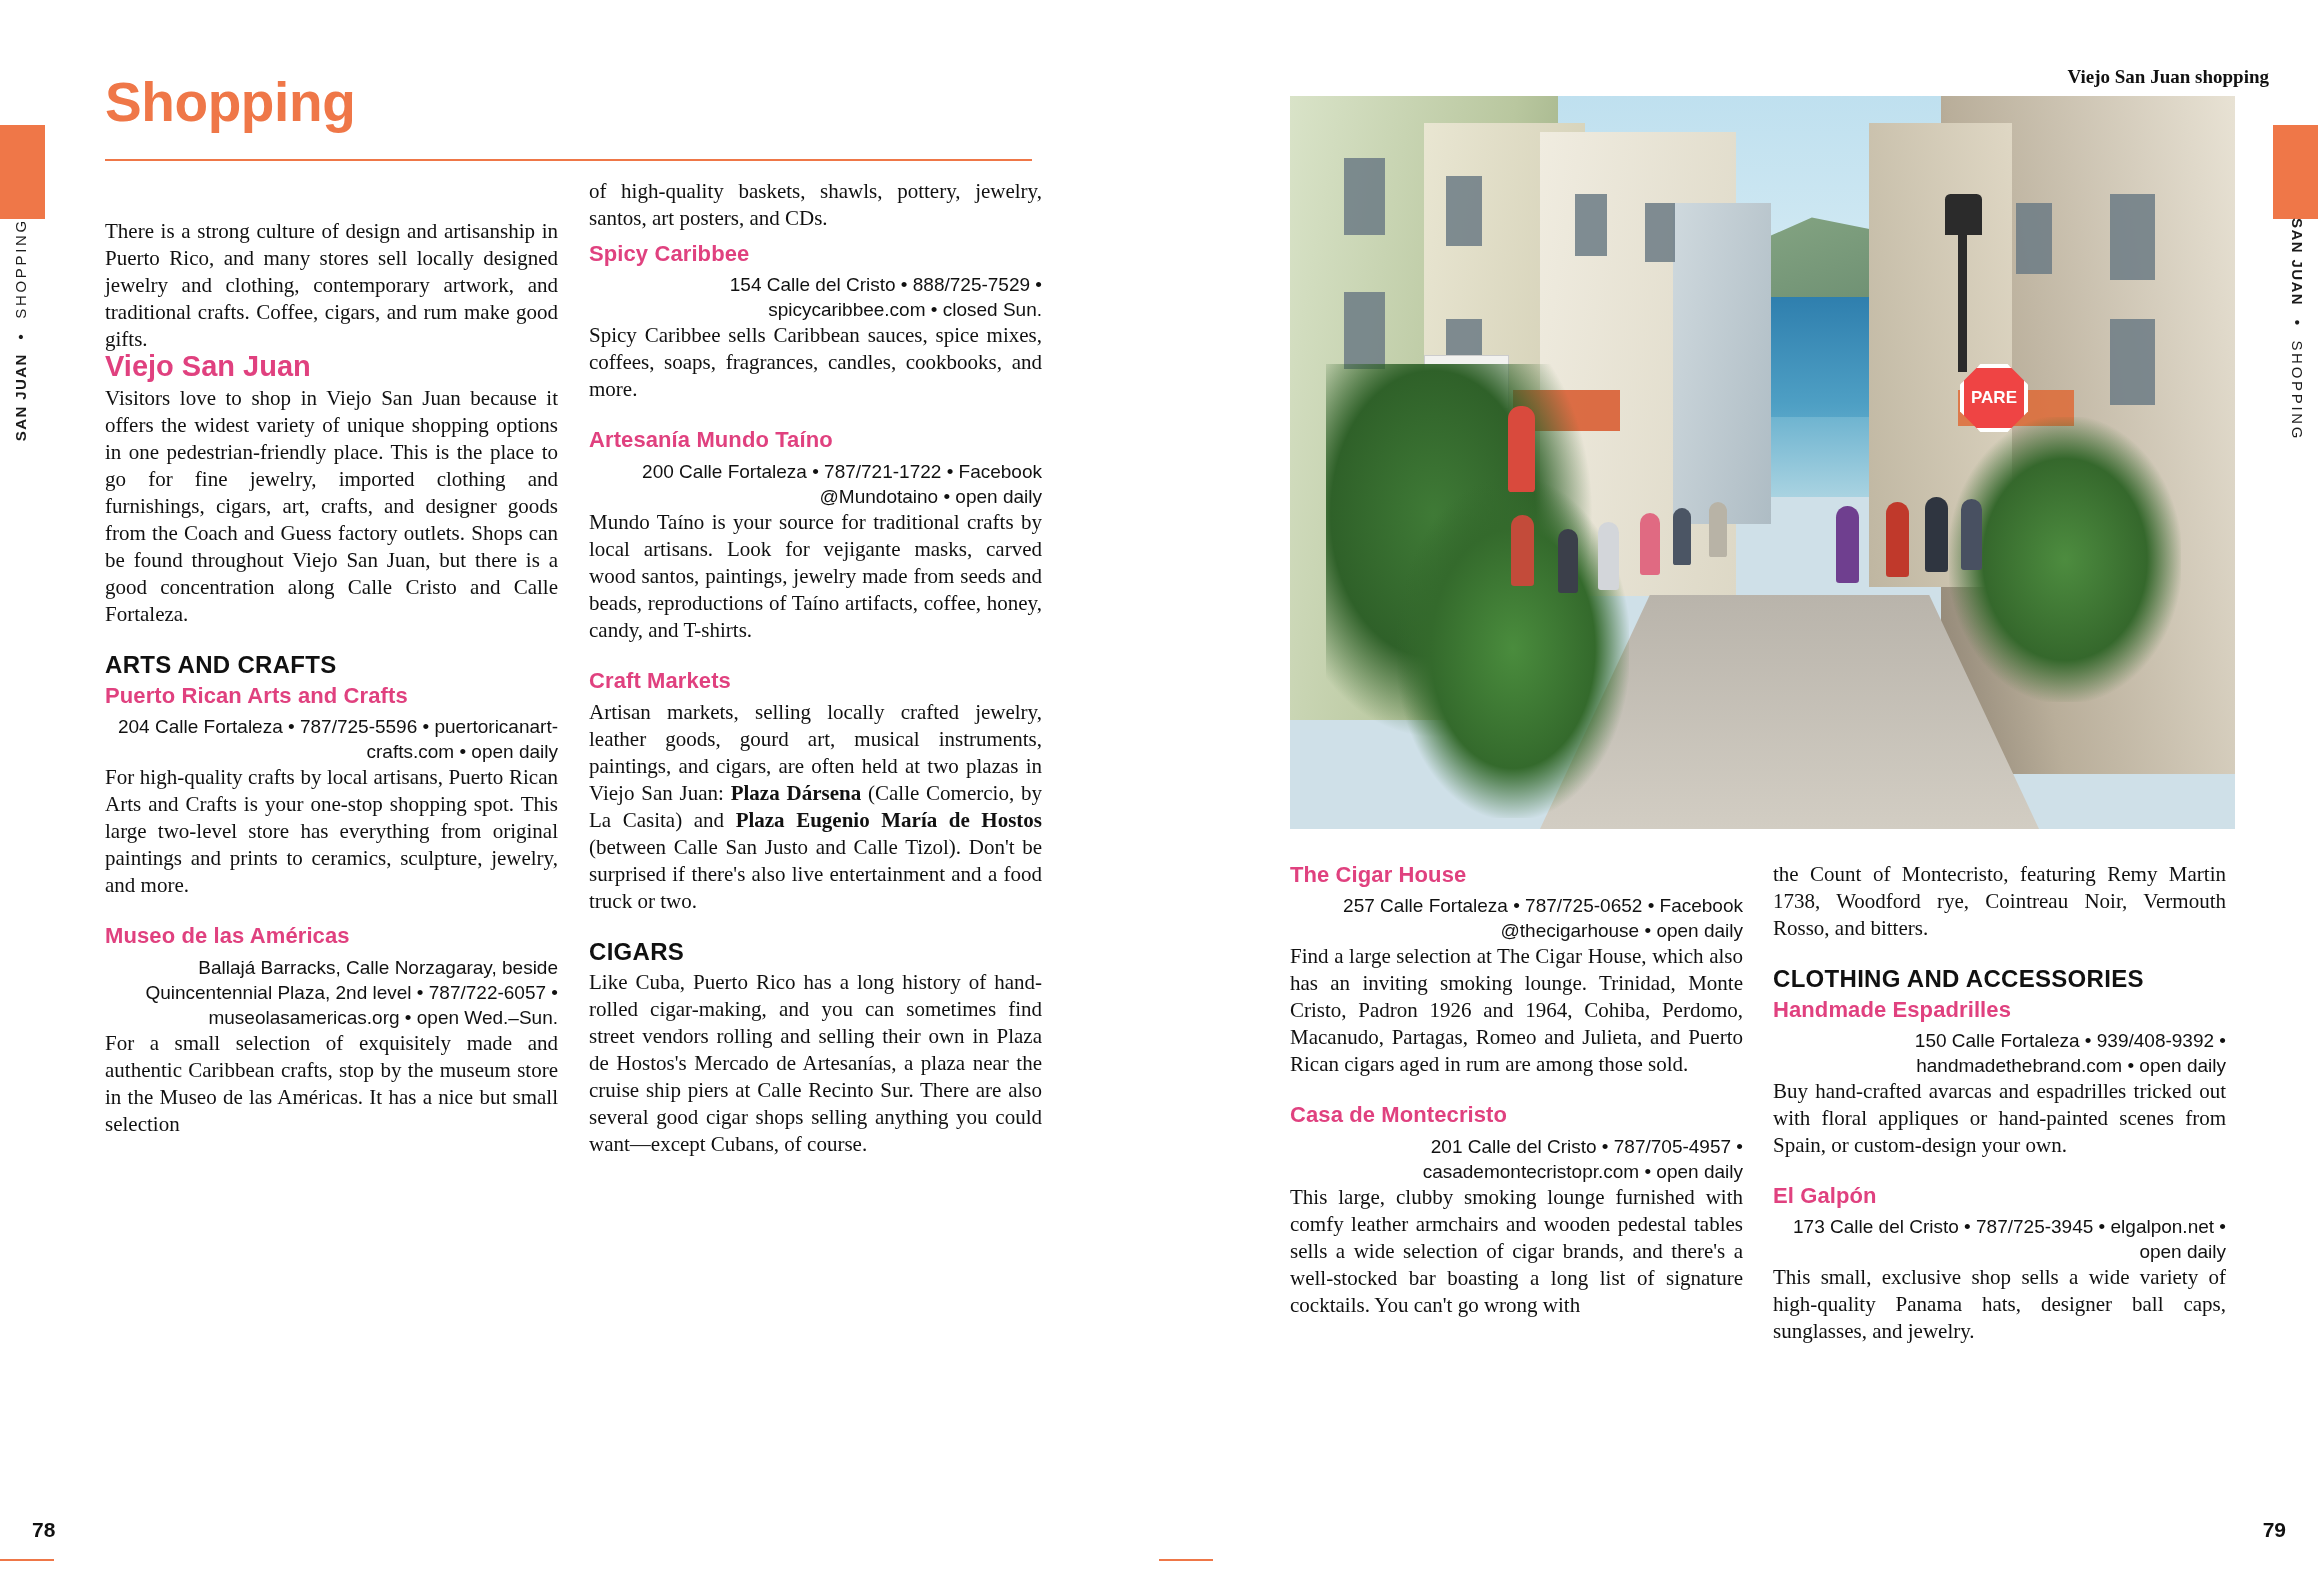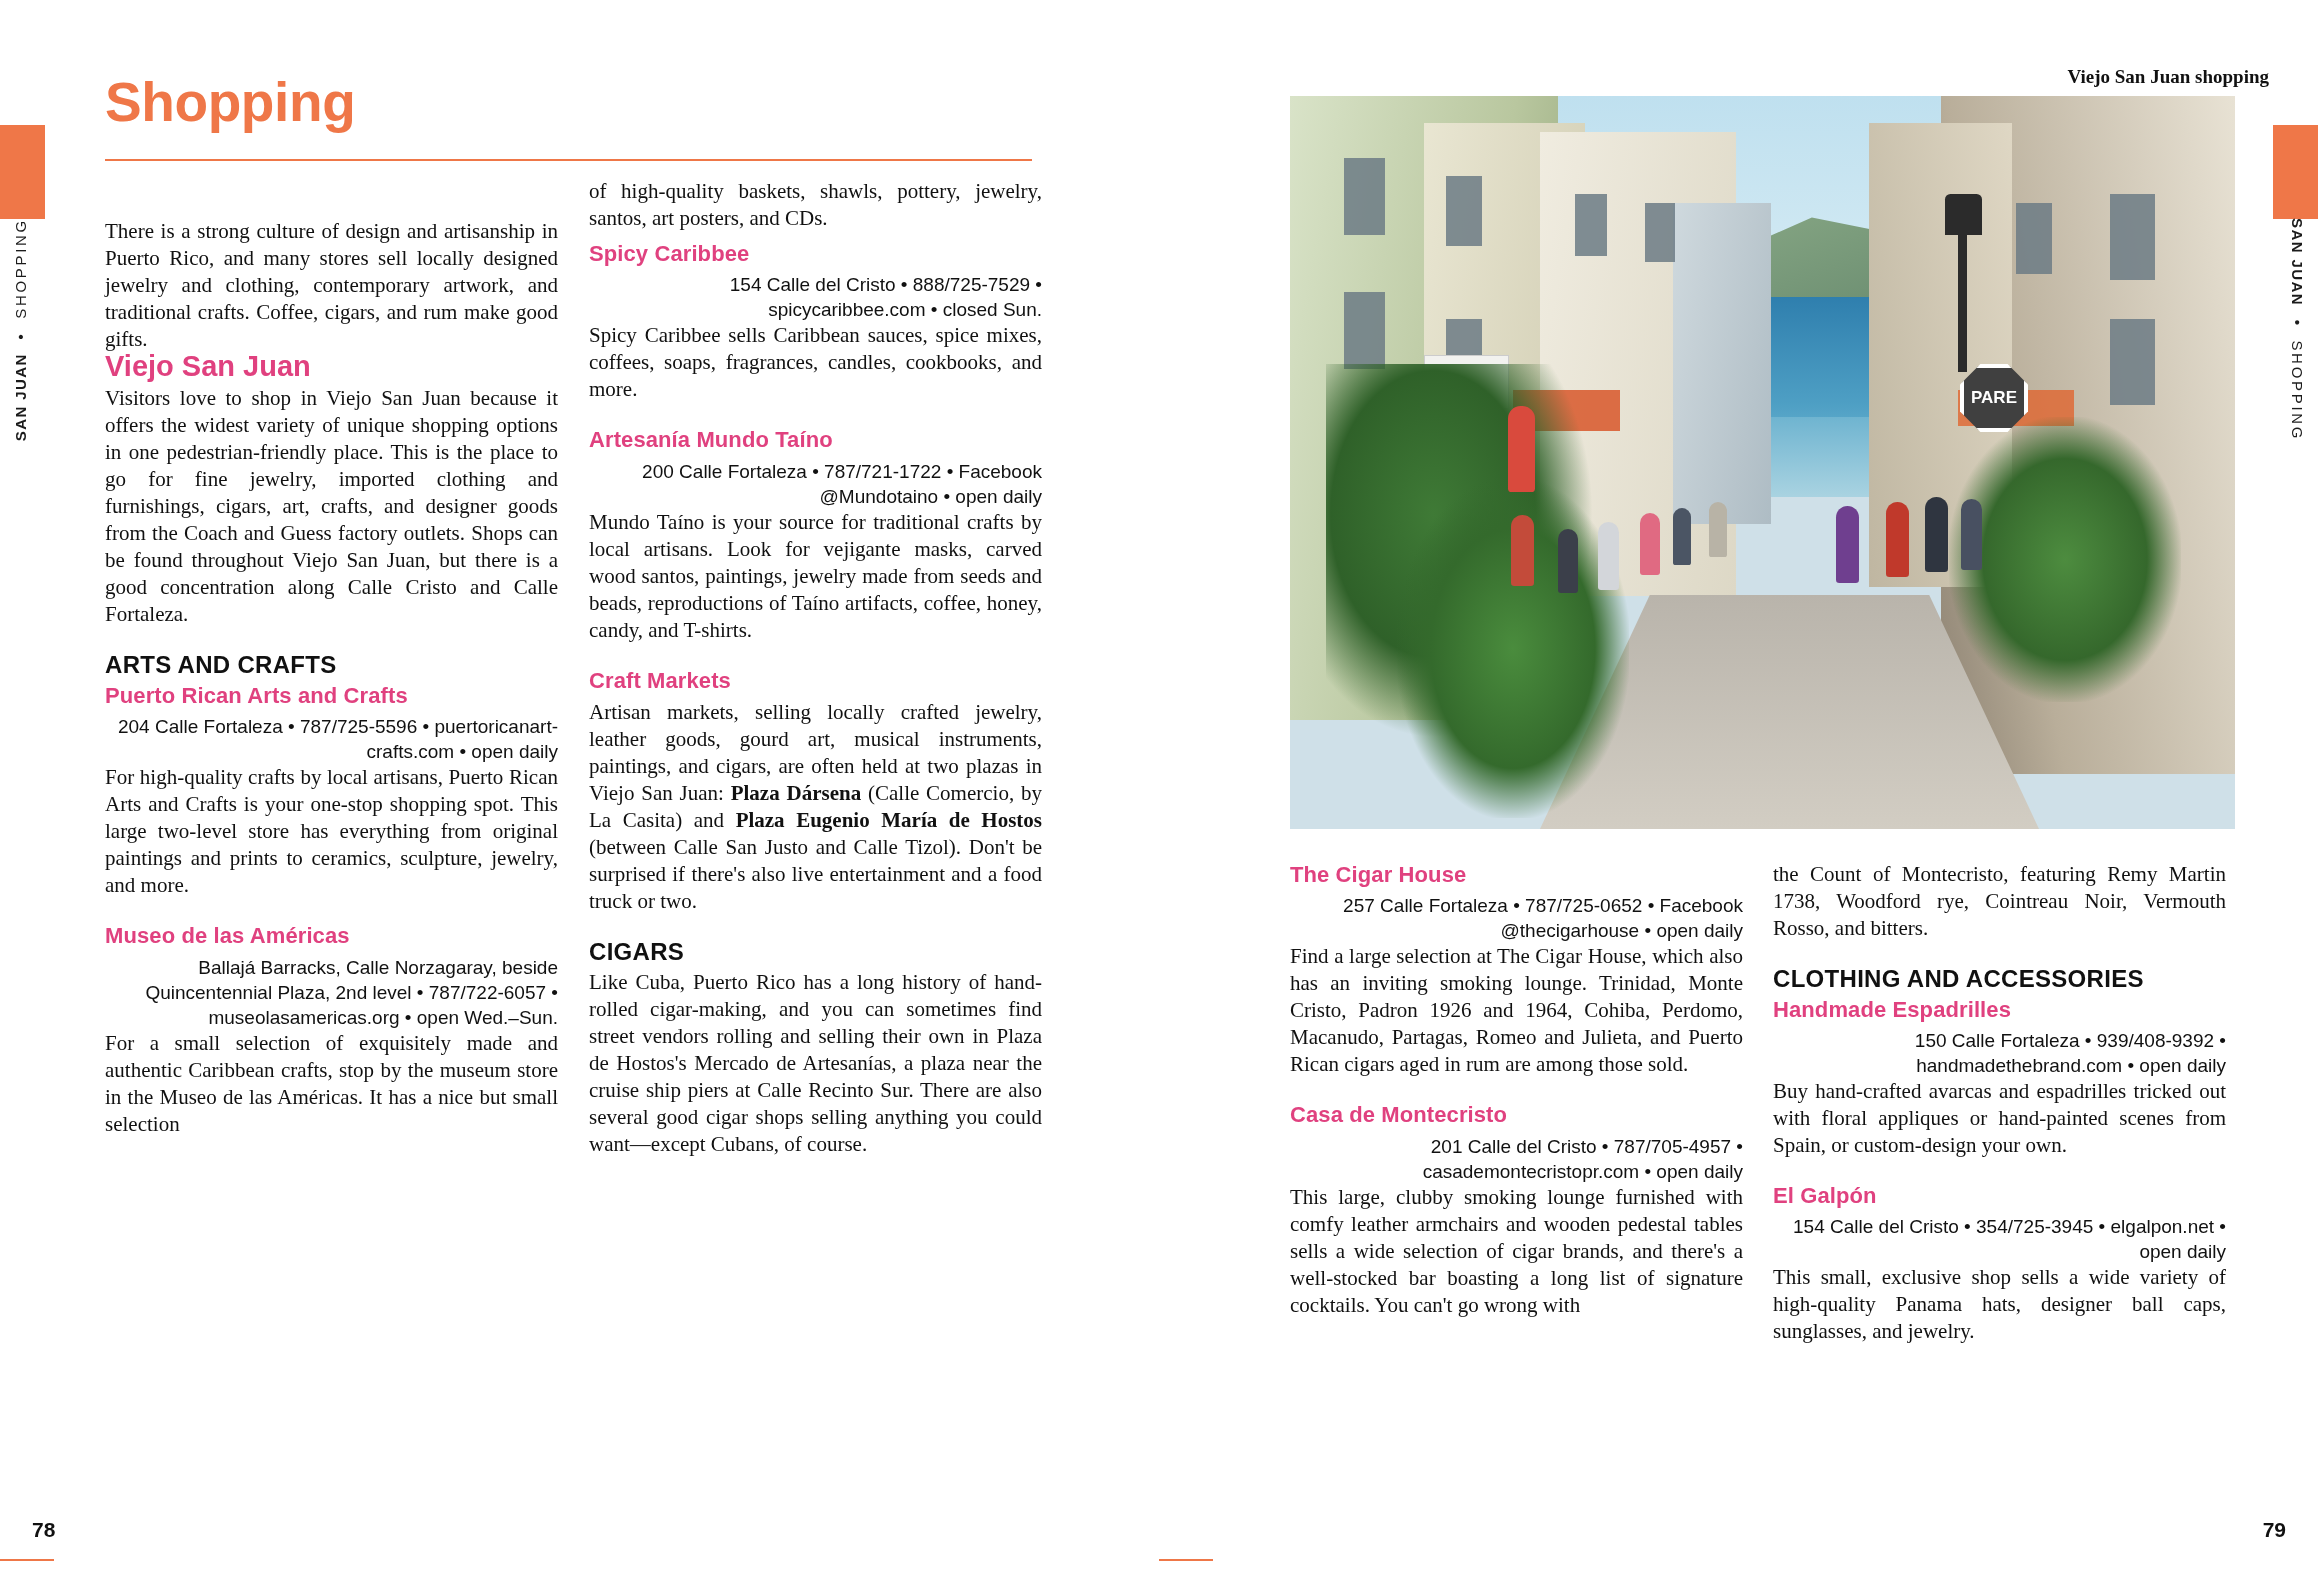--- a/index.html
+++ b/index.html
@@ -163,21 +163,21 @@
     clip-path:polygon(22% 0,78% 0,100% 100%,0 100%); }
   .palm { left:36px; top:268px; width:268px; height:375px;
     background:radial-gradient(ellipse at 40% 40%, #3f7a36 0%, #2f6129 45%, rgba(47,97,41,0) 70%);
   }
   .palm2 { left:107px; top:383px; width:232px; height:339px;
     background:radial-gradient(ellipse at 50% 50%, #4a8c3d 0%, #346a2c 50%, rgba(52,106,44,0) 72%); }
   .tree-r { right:54px; top:321px; width:232px; height:285px;
     background:radial-gradient(ellipse at 50% 50%, #4d8c3f 0%, #35682c 50%, rgba(53,104,44,0) 72%); }
   .pare {
     right:207px; top:268px; width:68px; height:68px;
-    background:#404040; border:4.5px solid #fff; border-radius:7.1px;
+    background:#ef4444; border:4.5px solid #fff; border-radius:7.1px;
     clip-path:polygon(30% 0,70% 0,100% 30%,100% 70%,70% 100%,30% 100%,0 70%,0 30%);
     color:#fff; font-family:"Liberation Sans", sans-serif; font-weight:700;
     font-size:17px; display:flex; align-items:center; justify-content:center;
   }
   .awning { left:223px; top:294px; width:107px; height:41px; background:#d8572a; opacity:.85; }
   .awning2 { right:161px; top:294px; width:116px; height:36px; background:#e0652f; opacity:.8; }
   .sign-white { left:134px; top:259px; width:85px; height:54px; background:#f2f2ef; border:1.8px solid #ccc; }
   .person { position:absolute; border-radius:12.5px 12.5px 3.6px 3.6px; }
   .lamp { right:268px; top:107px; width:9px; height:169px; background:#2b2b2b; }
   .lamp-head { right:253px; top:98px; width:37px; height:41px; background:#2b2b2b; border-radius:5.4px 5.4px 0 0;}
@@ -315,21 +315,21 @@
     <div class="col" style="left:614px; top:861px; width:453px;">
       <p class="desc" style="margin-bottom:0;">the Count of Montecristo, featuring Remy Martin 1738, Woodford rye, Cointreau Noir, Vermouth Rosso, and bitters.</p>
 
       <h2 class="section">CLOTHING AND ACCESSORIES</h2>
 
       <h3 class="pink first">Handmade Espadrilles</h3>
       <p class="meta">150 Calle Fortaleza • 939/408-9392 • handmadethebrand.com • open daily</p>
       <p class="desc">Buy hand-crafted avarcas and espadrilles tricked out with floral appliques or hand-painted scenes from Spain, or custom-design your own.</p>
 
       <h3 class="pink">El Galpón</h3>
-      <p class="meta">154 Calle del Cristo • 354/725-3945 • elgalpon.net • open daily</p>
+      <p class="meta">173 Calle del Cristo • 787/725-3945 • elgalpon.net • open daily</p>
       <p class="desc">This small, exclusive shop sells a wide variety of high-quality Panama hats, designer ball caps, sunglasses, and jewelry.</p>
     </div>
 
     <div class="folio folio-right">79</div>
     <div class="bottom-rule bottom-rule-right"></div>
   </div>
 
 </div>
 
 

